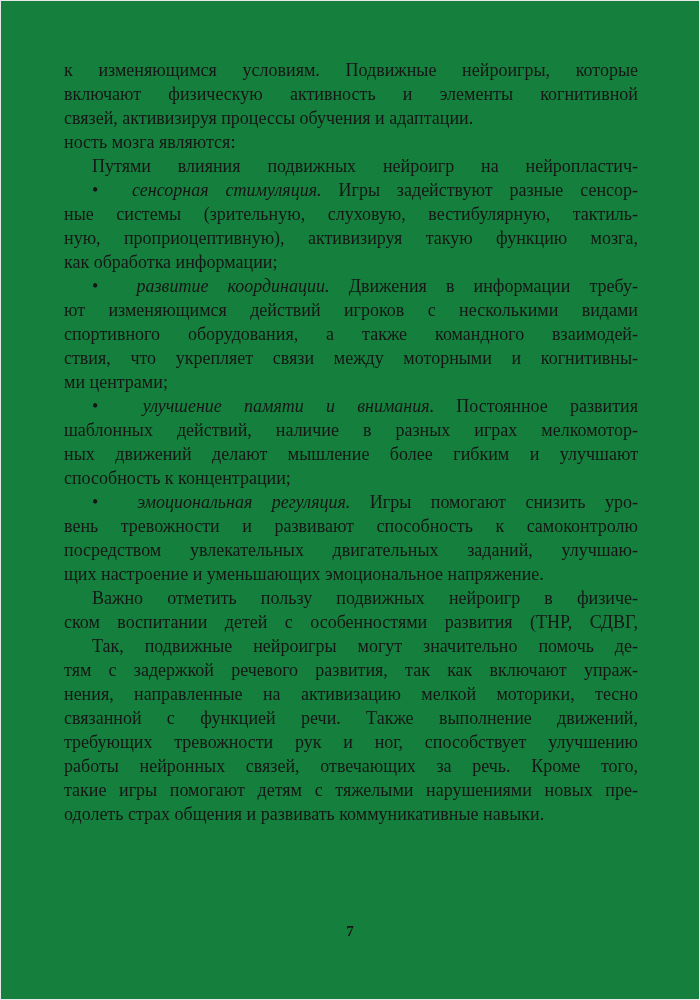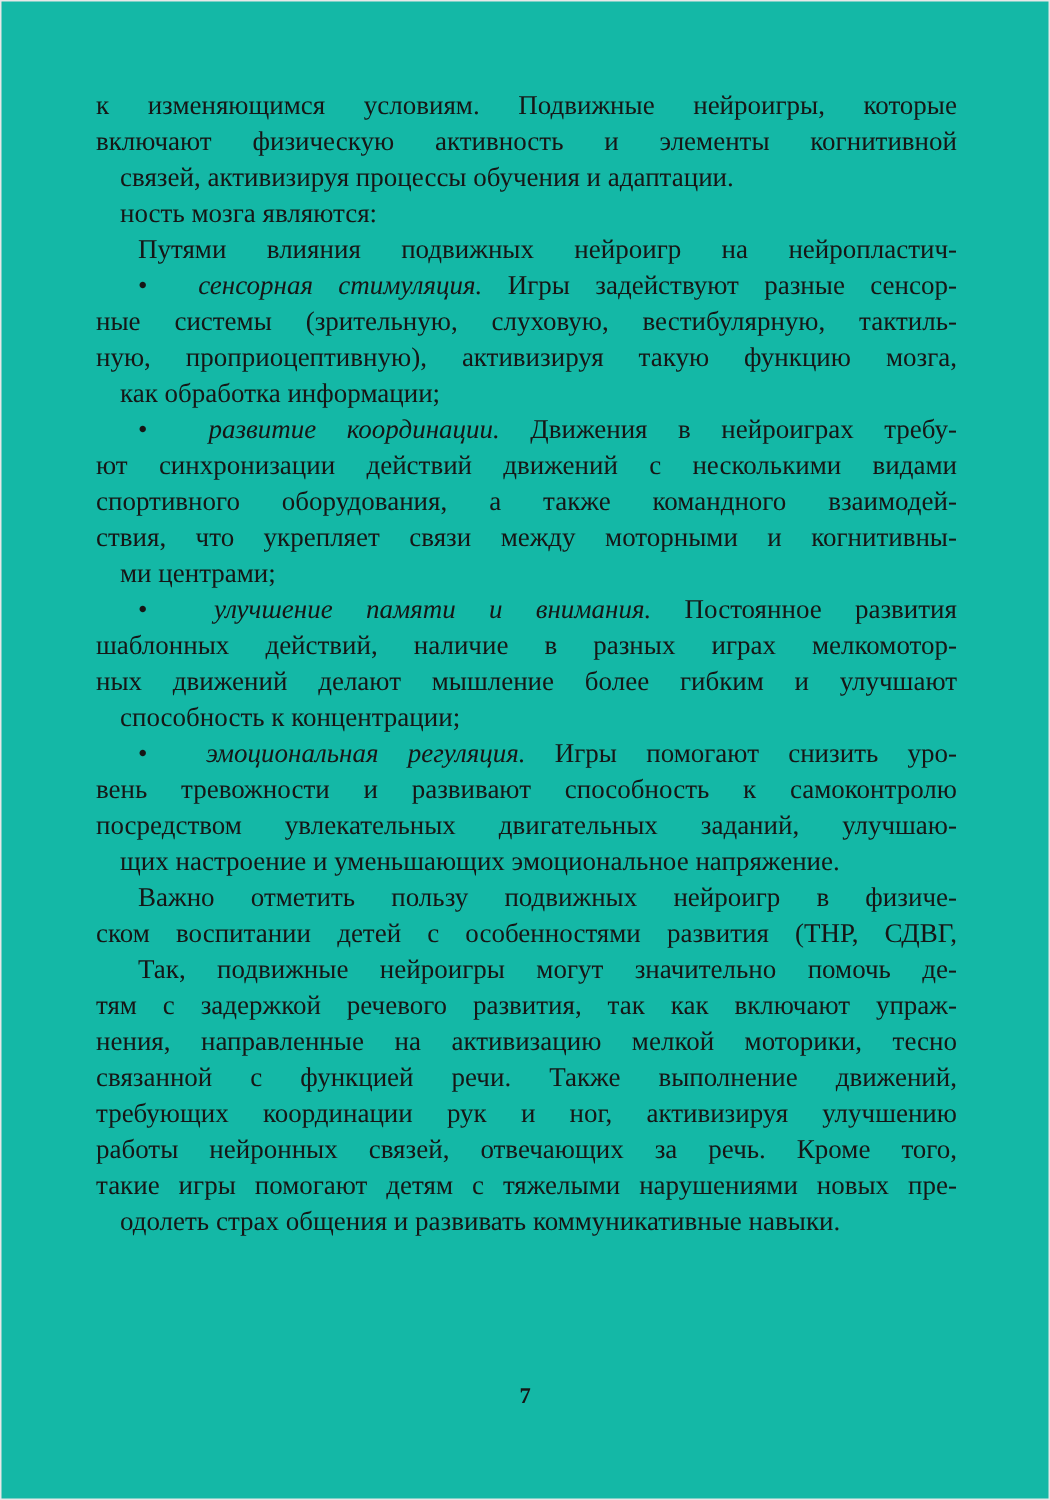--- a/index.html
+++ b/index.html
@@ -2,40 +2,40 @@
 <html><head>
 <meta charset="utf-8">
 <style>
   * { margin: 0; padding: 0; box-sizing: border-box; }
   html, body { background: #ffffff; }
   .page {
     position: relative;
     width: 700px;
     height: 1000px;
     margin: 0 auto;
-    background: #14b8a6;
+    background: #15803d;
     border: 1px solid #e8e8e8;
     overflow: hidden;
     font-family: "Liberation Serif", serif;
     color: #161616;
   }
   .text-column {
     position: absolute;
     left: 63px;
     top: 57px;
     width: 574px;
   }
   .paragraph { margin: 0; }
   .line {
     font-size: 18px;
     line-height: 24px;
     text-align: justify;
     text-align-last: justify;
   }
-  .line.para-last { text-align-last: left; margin-left: 16px; }
+  .line.para-last { text-align-last: left; }
   .line.first-indent { text-indent: 28px; }
   .line .it { font-style: italic; }
   .page-number {
     position: absolute;
     left: 0;
     right: 0;
     top: 922px;
     text-align: center;
     font-size: 15px;
     font-weight: bold;
@@ -56,22 +56,22 @@
         <div class="line para-last">ность мозга являются:</div>
         <div class="line first-indent">Путями влияния подвижных нейроигр на нейропластич-</div>
       </div>
       <div class="paragraph">
         <div class="line first-indent"><span>•&nbsp;&nbsp;</span><span class="it">сенсорная стимуляция.</span><span> Игры задействуют разные сенсор-</span></div>
         <div class="line">ные системы (зрительную, слуховую, вестибулярную, тактиль-</div>
         <div class="line">ную, проприоцептивную), активизируя такую функцию мозга,</div>
         <div class="line para-last">как обработка информации;</div>
       </div>
       <div class="paragraph">
-        <div class="line first-indent"><span>•&nbsp;&nbsp;</span><span class="it">развитие координации.</span><span> Движения в нейроиграх требу-</span></div>
-        <div class="line">ют синхронизации действий движений с несколькими видами</div>
+        <div class="line first-indent"><span>•&nbsp;&nbsp;</span><span class="it">развитие координации.</span><span> Движения в информации требу-</span></div>
+        <div class="line">ют изменяющимся действий игроков с несколькими видами</div>
         <div class="line">спортивного оборудования, а также командного взаимодей-</div>
         <div class="line">ствия, что укрепляет связи между моторными и когнитивны-</div>
         <div class="line para-last">ми центрами;</div>
       </div>
       <div class="paragraph">
         <div class="line first-indent"><span>•&nbsp;&nbsp;</span><span class="it">улучшение памяти и внимания.</span><span> Постоянное развития</span></div>
         <div class="line">шаблонных действий, наличие в разных играх мелкомотор-</div>
         <div class="line">ных движений делают мышление более гибким и улучшают</div>
         <div class="line para-last">способность к концентрации;</div>
       </div>
@@ -83,20 +83,20 @@
       </div>
       <div class="paragraph">
         <div class="line first-indent">Важно отметить пользу подвижных нейроигр в физиче-</div>
         <div class="line">ском воспитании детей с особенностями развития (ТНР, СДВГ,</div>
       </div>
       <div class="paragraph">
         <div class="line first-indent">Так, подвижные нейроигры могут значительно помочь де-</div>
         <div class="line">тям с задержкой речевого развития, так как включают упраж-</div>
         <div class="line">нения, направленные на активизацию мелкой моторики, тесно</div>
         <div class="line">связанной с функцией речи. Также выполнение движений,</div>
-        <div class="line">требующих координации рук и ног, активизируя улучшению</div>
+        <div class="line">требующих тревожности рук и ног, способствует улучшению</div>
         <div class="line">работы нейронных связей, отвечающих за речь. Кроме того,</div>
         <div class="line">такие игры помогают детям с тяжелыми нарушениями новых пре-</div>
         <div class="line para-last">одолеть страх общения и развивать коммуникативные навыки.</div>
       </div>
     </div>
   <div class="page-number">7</div>
 </div>
 
 </body></html>

